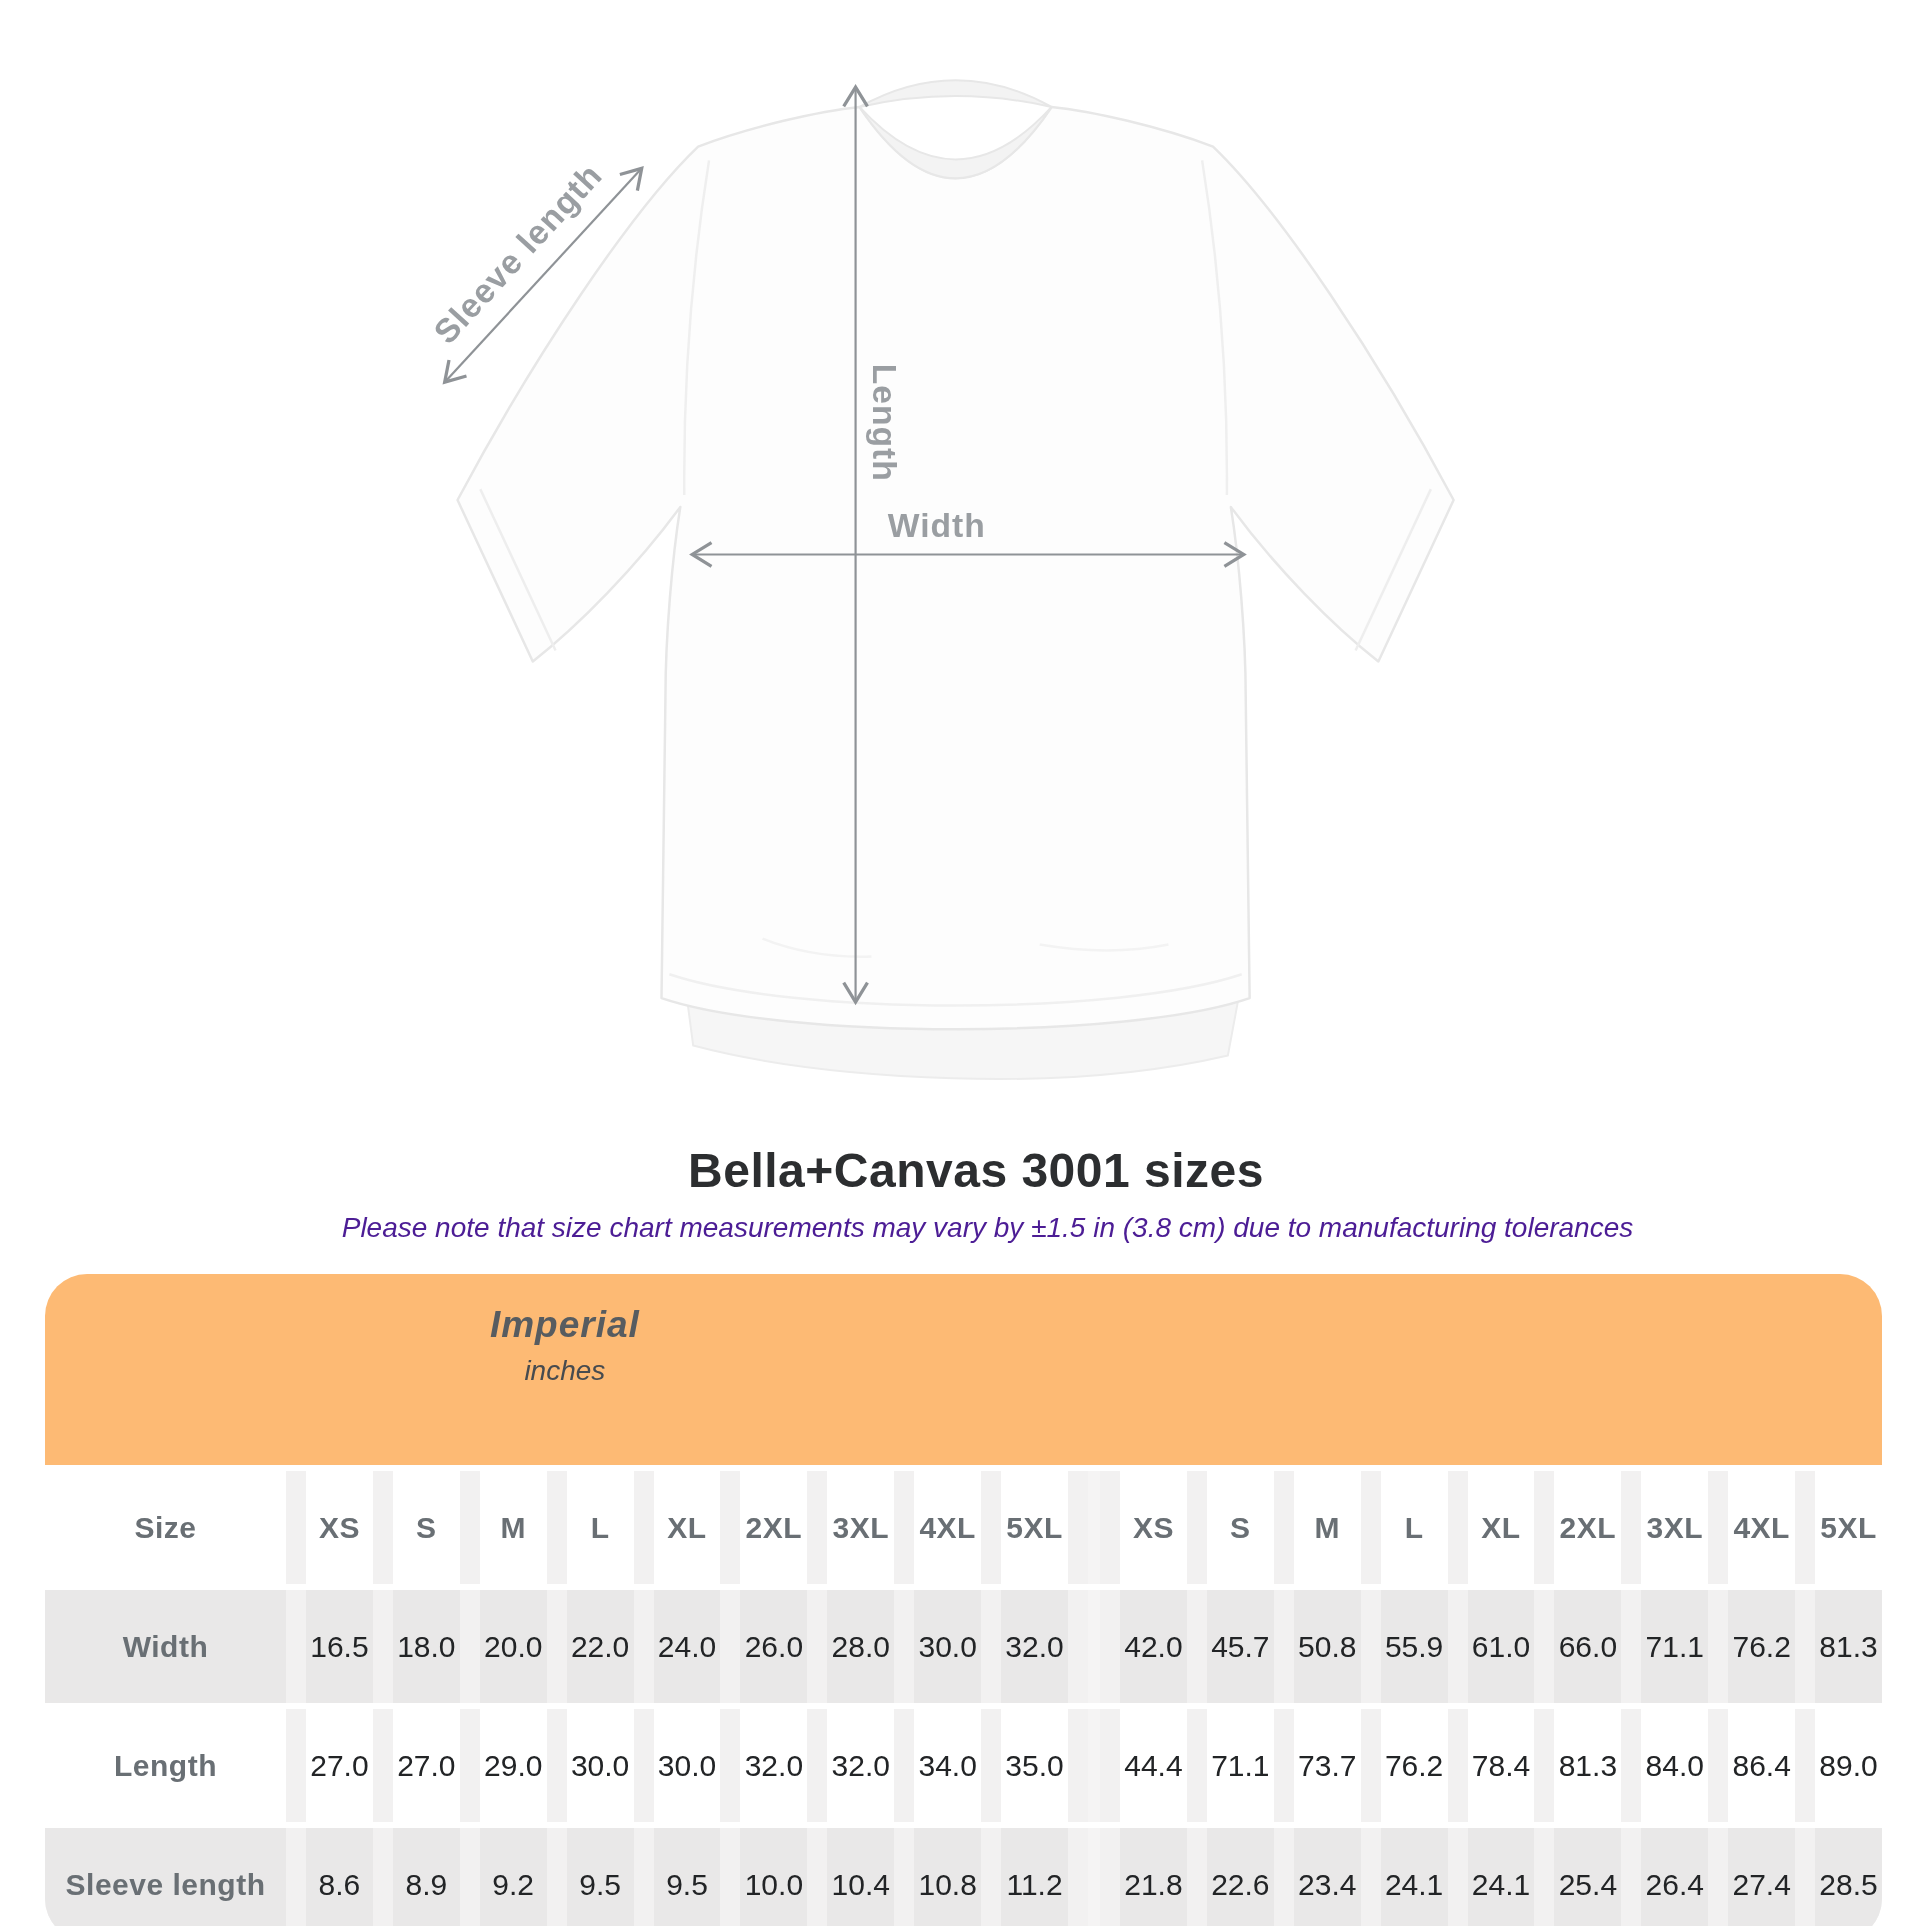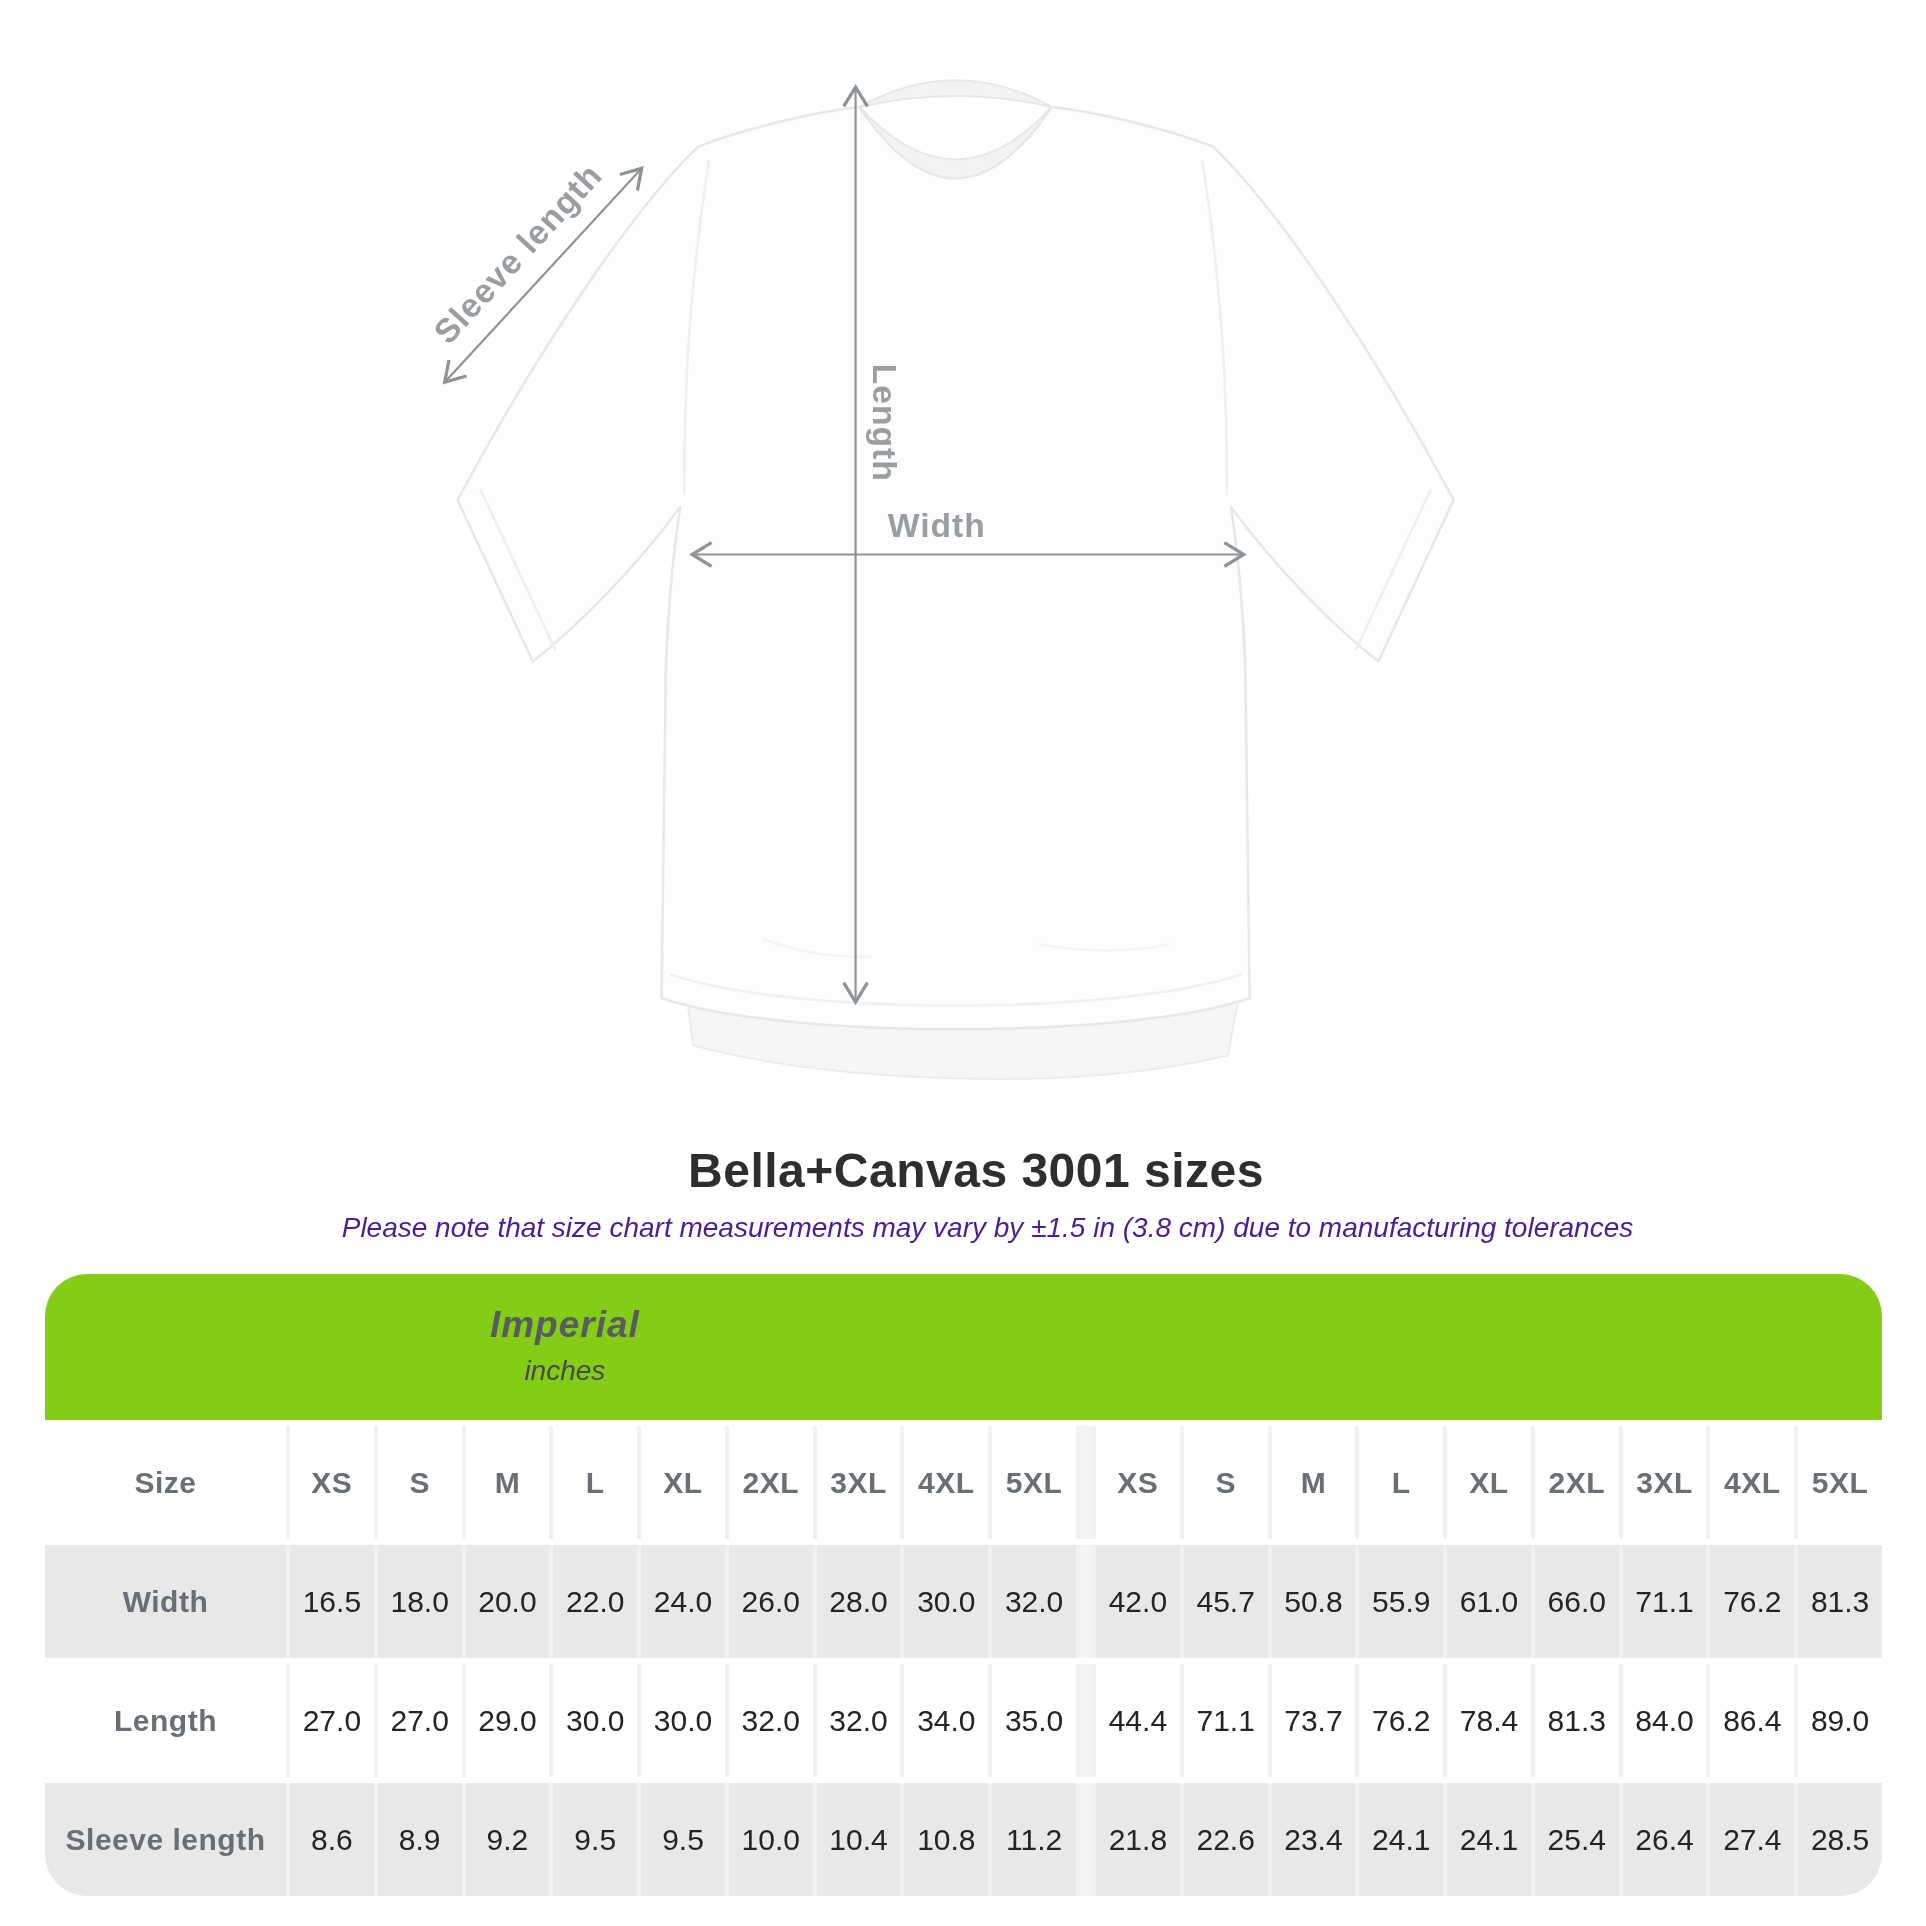--- a/index.html
+++ b/index.html
@@ -40,43 +40,43 @@
   }
   .size-table {
     margin: 30px auto 0 auto;
     width: 1837px;
     border-radius: 42px;
     overflow: hidden;
     background: #ffffff;
   }
   .units-header {
     display: flex;
-    background: #84cc16;
-    height: 146px;
+    background: #fdba74;
+    height: 191px;
     box-sizing: border-box;
   }
   .unit { flex: 0 0 56.6%; text-align: center; padding-top: 30px; box-sizing: border-box; }
   .unit.metric { flex: 1 1 auto; }
   .unit-title {
     font-style: italic;
     font-weight: bold;
     font-size: 37px;
     color: #575c60;
     letter-spacing: 1px;
   }
   .unit-sub {
     font-style: italic;
     font-size: 28px;
     color: #474b4f;
     margin-top: 9px;
   }
   .trow {
     display: grid;
     grid-template-columns: 241px repeat(9, 1fr) 12px repeat(9, 1fr);
-    column-gap: 4px;
+    column-gap: 20px;
     height: 113px;
     margin-top: 6px;
     background: #f2f1f1;
   }
   .cell {
     display: flex;
     align-items: center;
     justify-content: center;
     background: #ffffff;
     font-size: 30px;

